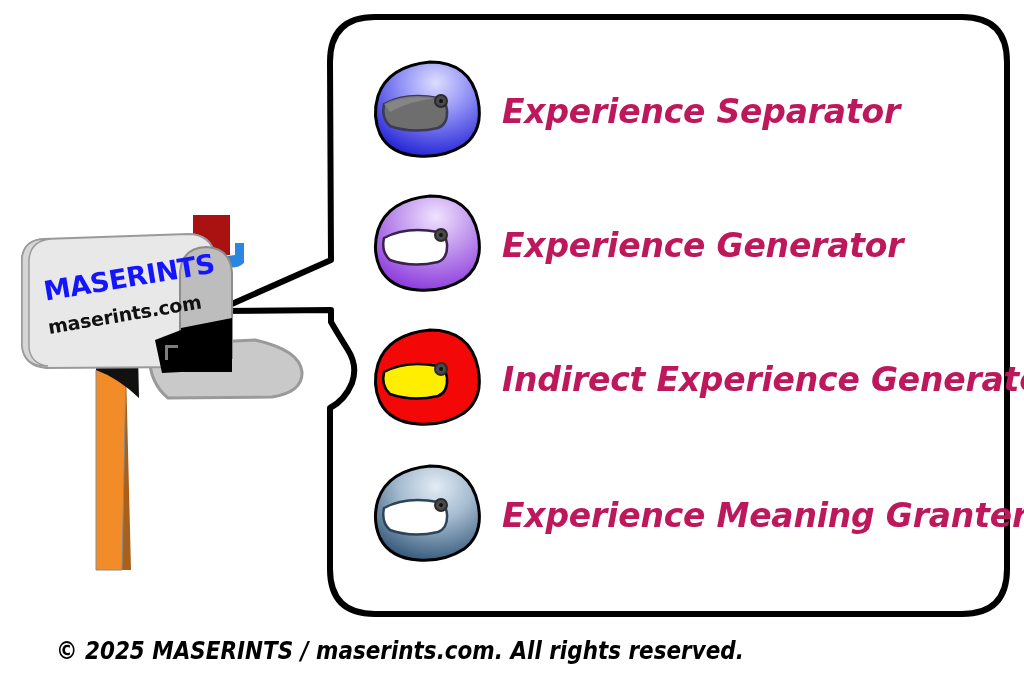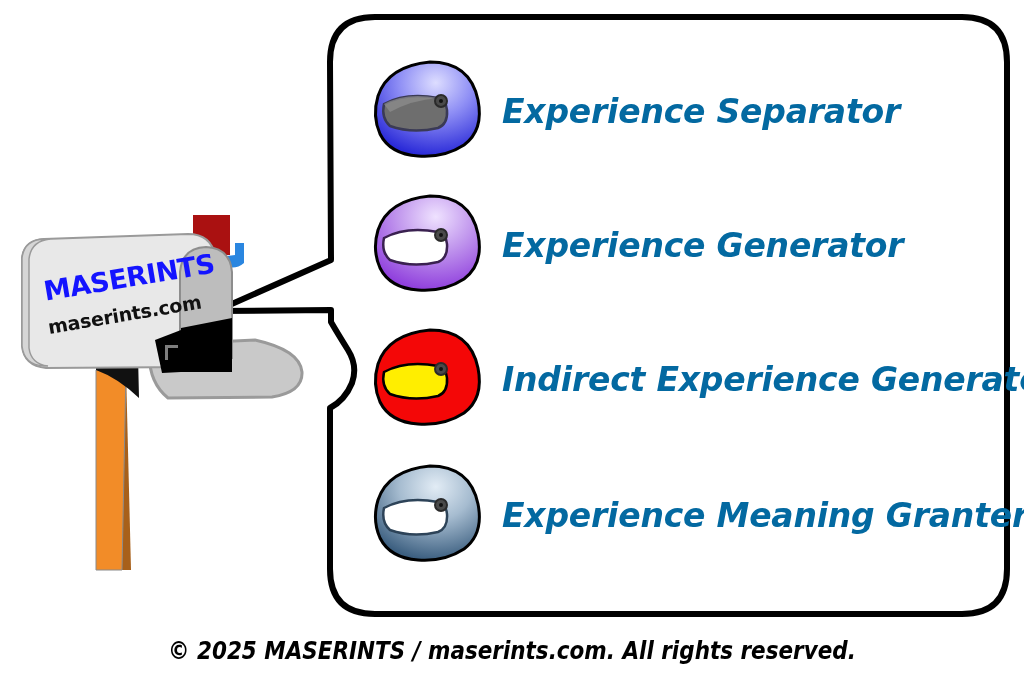--- a/index.html
+++ b/index.html
@@ -53,33 +53,32 @@
     display: block;
     width: 120px;
     height: 118px;
   }
   .item-label {
     font-family: "DejaVu Sans", sans-serif;
     font-weight: bold;
     font-style: italic;
     font-size: 33px;
     line-height: 1;
-    color: #0369a1;
+    color: #be185d;
     white-space: nowrap;
     letter-spacing: -0.2px;
     margin-left: 14px;
   }
 
   
   #footer {
     position: absolute;
     left: 0;
     top: 636px;
     width: 1024px;
-    text-align: center;
     z-index: 5;
   }
   #footer .copy {
     display: inline-block;
     font-family: "DejaVu Sans", sans-serif;
     font-weight: bold;
     font-style: italic;
     font-size: 25px;
     color: #000000;
     white-space: nowrap;

